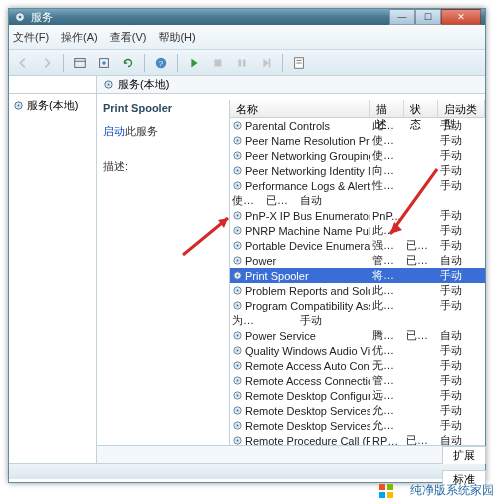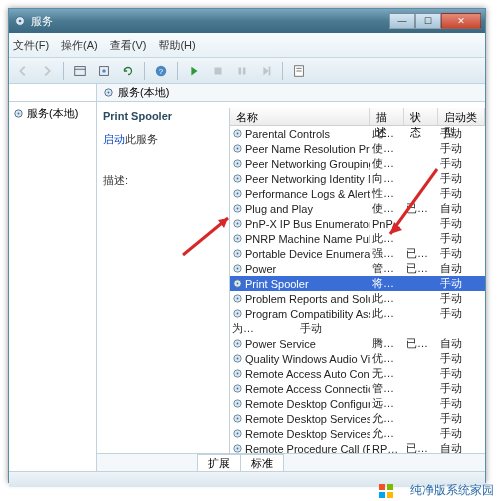--- a/index.html
+++ b/index.html
@@ -1,18 +1,18 @@
 <!DOCTYPE html>
 <html><head>
 <meta charset="utf-8">
 <style>
   * { box-sizing: border-box; margin: 0; padding: 0; }
   body { font-family: "Microsoft YaHei", "Segoe UI", Tahoma, sans-serif; font-size: 11px; background: #fff; width: 500px; height: 501px; overflow: hidden; position: relative; }
   .window { position: absolute; left: 8px; top: 8px; width: 478px; height: 475px; border: 1px solid #5b8ea6; background: #fff; box-shadow: 0 0 6px rgba(0,0,0,0.4); }
-  .titlebar { height: 24px; background: linear-gradient(to bottom, #7ba7c0 0%, #4a7a92 50%, #3a6880 100%); display: flex; align-items: center; padding: 0 4px; color: #fff; }
+  .titlebar { height: 16px; background: linear-gradient(to bottom, #7ba7c0 0%, #4a7a92 50%, #3a6880 100%); display: flex; align-items: center; padding: 0 4px; color: #fff; }
   .title-icon { width: 14px; height: 14px; margin-right: 4px; }
   .title-text { flex: 1; font-size: 11px; }
   .wincontrols { display: flex; gap: 0; }
   .winbtn { width: 26px; height: 16px; border: 1px solid rgba(0,0,0,0.3); background: linear-gradient(to bottom, #d6e6f2, #a8c5d8); display: flex; align-items: center; justify-content: center; font-size: 9px; color: #333; }
   .winbtn.close { background: linear-gradient(to bottom, #e58a7b, #c8492e); color: #fff; width: 40px; }
   .menubar { height: 20px; background: linear-gradient(to bottom, #f7fbfd, #e8f1f6); display: flex; align-items: center; padding: 12px 4px; gap: 12px; font-size: 11px; color: #333; border-bottom: 1px solid #c8d8e2; }
   .toolbar { height: 26px; background: linear-gradient(to bottom, #f0f6fa, #dce9f0); display: flex; align-items: center; padding: 0 4px; gap: 4px; border-bottom: 1px solid #c0d2dc; }
   .tb-btn { width: 20px; height: 20px; display: flex; align-items: center; justify-content: center; border: 1px solid transparent; }
   .tb-btn.disabled { opacity: 0.4; }
   .tb-sep { width: 1px; height: 18px; background: #b0c4d0; margin: 0 2px; }
@@ -21,41 +21,41 @@
   .left-pane { width: 88px; border-right: 1px solid #c0d2dc; background: #fff; }
   .left-head { height: 18px; border-bottom: 1px solid #c0d2dc; }
   .left-tree { padding: 4px; }
   .tree-item { display: flex; align-items: center; gap: 3px; font-size: 11px; color: #000; }
   .right-pane { flex: 1; display: flex; flex-direction: column; }
   .right-head { height: 18px; display: flex; align-items: center; padding: 0 6px; background: #f4f8fb; border-bottom: 1px solid #c0d2dc; gap: 4px; }
   .content { flex: 1; display: flex; overflow: hidden; }
   .detail-pane { width: 132px; padding: 8px 6px; font-size: 11px; color: #333; }
   .svc-name { font-weight: bold; margin-bottom: 10px; color: #2a4a5e; }
   .detail-link { color: #0645c4; cursor: pointer; margin-bottom: 0; display: inline; }
-  .detail-label { margin-top: 26px; }
+  .detail-label { margin-top: 20px; }
   .list-pane { flex: 1; border-left: 1px solid #c0d2dc; overflow: hidden; position: relative; margin-top: 6px; }
   .list-header { height: 18px; display: flex; background: linear-gradient(to bottom,#fdfdfd,#ececec); border-bottom: 1px solid #d0d0d0; font-size: 11px; }
   .lh { padding: 2px 6px; border-right: 1px solid #d8d8d8; }
   .lh.name { width: 140px; }
   .lh.desc { width: 34px; }
   .lh.stat { width: 34px; }
   .lh.sup { flex:1; }
   .list-body { overflow-y: scroll; height: calc(100% - 18px); }
   .list-body::-webkit-scrollbar { width: 16px; }
   .list-body::-webkit-scrollbar-track { background: #f0f0f0; border-left:1px solid #d0d0d0; }
   .list-body::-webkit-scrollbar-thumb { background: linear-gradient(to right,#e4eef6,#c2d6e4); border:1px solid #9fb8c8; border-radius:2px; }
   .row { display: flex; align-items: center; height: 15px; font-size: 11px; color: #222; }
   .row.selected { background: #3a6ed6; color: #fff; }
   .cell { padding: 0 2px; white-space: nowrap; overflow: hidden; text-overflow: ellipsis; }
   .cell.name { width: 140px; display:flex; align-items:center; gap:2px; padding-left:2px; }
   .cell.desc { width: 34px; }
   .cell.stat { width: 34px; }
   .cell.sup { flex:1; }
   .gear-ic { width:11px; height:11px; flex-shrink:0; }
-  .bottom-tabs { height: 18px; border-top: 1px solid #c0d2dc; display:flex; padding-left: 100px; gap:0; background:#f4f8fb; }
+  .bottom-tabs { height: 18px; border-top: 1px solid #c0d2dc; display:flex; align-items:flex-end; padding-left: 100px; gap:6px; background:#f4f8fb;flex-direction:column; }
   .btab { padding: 1px 10px; border: 1px solid #c0d2dc; border-bottom: none; background: #fff; font-size: 11px; margin-right:-1px; }
   .statusbar { height: 16px; background: linear-gradient(to bottom,#eef4f8,#dae6ee); border-top:1px solid #c0d2dc; }
   .arrow { position:absolute; pointer-events:none; }
   .arrow.red-left { left: 178px; top: 210px; }
   .arrow.red-right { left: 382px; top: 164px; }
   .watermark { position:absolute; right: 6px; bottom: 2px; display:flex; align-items:center; gap:16px; font-size: 12px; color: #2a6aa8; font-family: "Microsoft YaHei"; }
   .wm-logo { width:16px; height:16px; }
 </style>
 </head>
 <body>
@@ -244,27 +244,20 @@
                     <circle cx="6" cy="6" r="4" fill="#d8e8f4" stroke="#4a6a84" stroke-width="0.8"></circle>
                     <circle cx="6" cy="6" r="1" fill="#4a6a84"></circle>
                   </svg>
                   <span>Performance Logs &amp; Alerts</span>
                 </div>
                 <div class="cell desc">性能...</div>
                 <div class="cell stat"></div>
                 <div class="cell sup">手动</div>
               </div>
               <div class="row">
-                <div class="cell name">
-                  <svg class="gear-ic" viewBox="0 0 12 12">
-                    <circle cx="6" cy="6" r="4" fill="#d8e8f4" stroke="#4a6a84" stroke-width="0.8"></circle>
-                    <circle cx="6" cy="6" r="1" fill="#4a6a84"></circle>
-                  </svg>
-                  <span>Plug and Play</span>
-                </div>
                 <div class="cell desc">使计...</div>
                 <div class="cell stat">已启动</div>
                 <div class="cell sup">自动</div>
               </div>
               <div class="row">
                 <div class="cell name">
                   <svg class="gear-ic" viewBox="0 0 12 12">
                     <circle cx="6" cy="6" r="4" fill="#d8e8f4" stroke="#4a6a84" stroke-width="0.8"></circle>
                     <circle cx="6" cy="6" r="1" fill="#4a6a84"></circle>
                   </svg>

